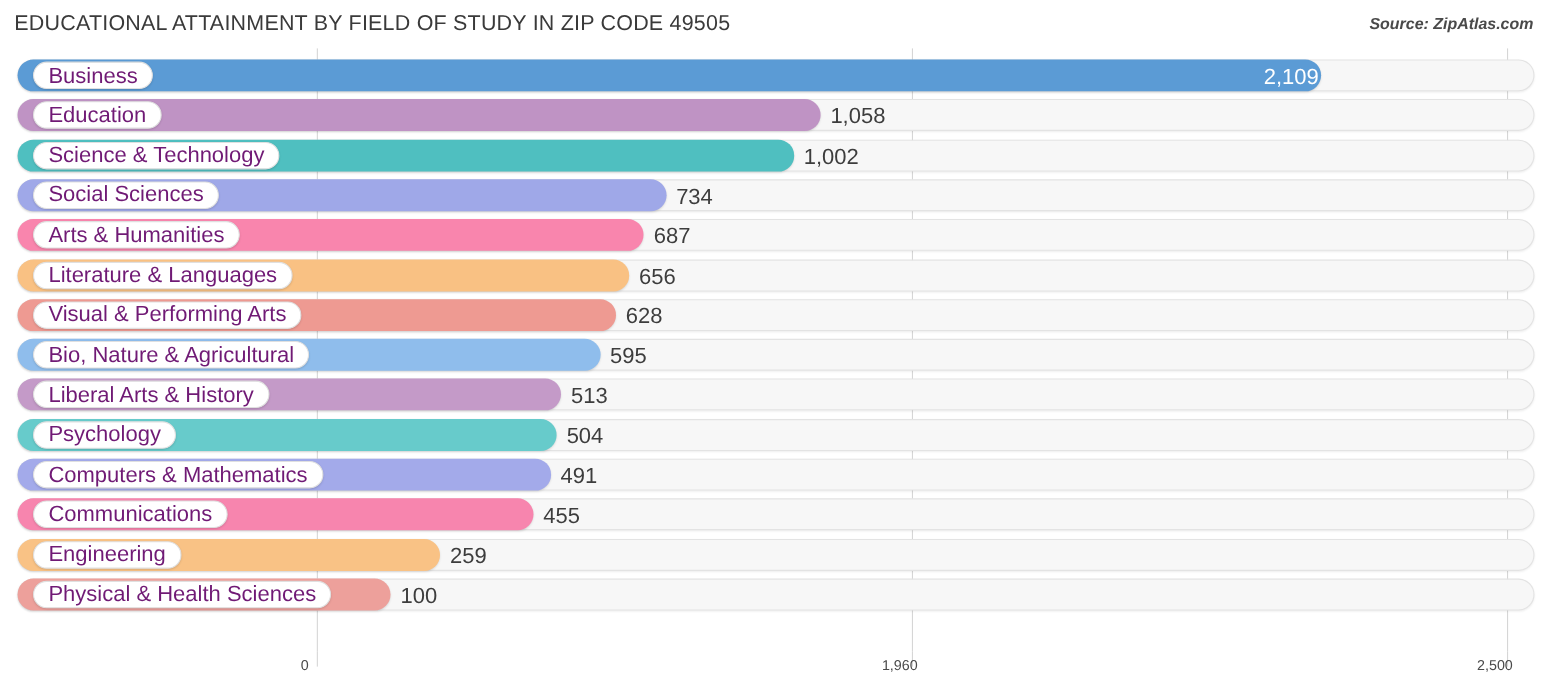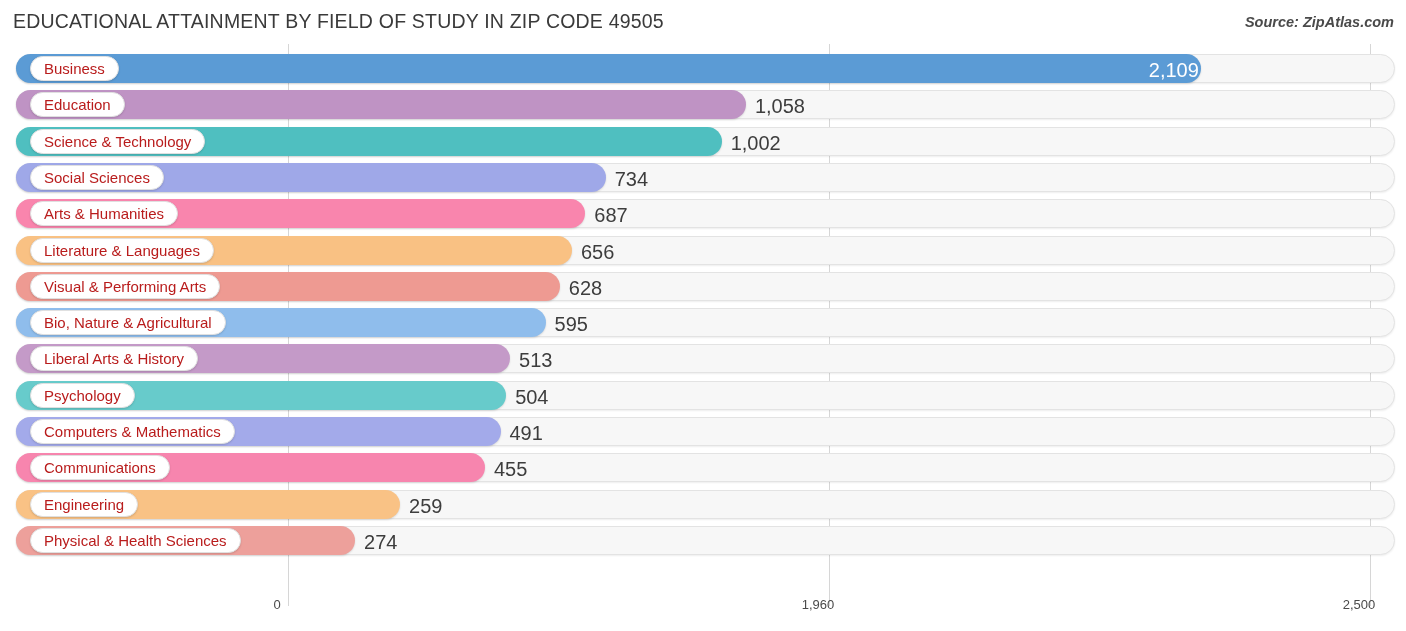--- a/index.html
+++ b/index.html
@@ -38,21 +38,21 @@
     box-shadow:0 1px 2px rgba(0,0,0,.13);
   }
   .pill{
     position:absolute;top:5px;height:25px;left:30px;
     background:#ffffff;border:1px solid #e0e0e0;border-radius:13px;
     box-shadow:0 1px 2px rgba(0,0,0,.14);
     display:flex;align-items:center;
     padding:0 13px;box-sizing:border-box;
     white-space:nowrap;
   }
-  .pill span{font-size:15px;color:#b91c1c;line-height:1;}
+  .pill span{font-size:20px;color:#701a75;line-height:1;}
   .val{
     position:absolute;top:9px;font-size:20px;color:#3d3d3d;
     white-space:nowrap;line-height:1;
   }
   .val.inside{color:#ffffff;}
   
   #axis{position:absolute;left:0;top:592px;width:1406px;height:39px;}
   .tick{
     position:absolute;top:6px;font-size:13px;color:#4a4a4a;
     transform:translateX(-50%);white-space:nowrap;line-height:1;
@@ -177,21 +177,21 @@
           <span>Engineering</span>
         </div>
         <div class="val" style="left: 409.095px;">259</div>
       </div>
       <div class="row" style="top: 478.9px;">
         <div class="track"></div>
         <div class="bar" style="width: 339.084px; background: rgb(237, 160, 155);"></div>
         <div class="pill">
           <span>Physical &amp; Health Sciences</span>
         </div>
-        <div class="val" style="left: 364.084px;">274</div>
+        <div class="val" style="left: 364.084px;">100</div>
       </div>
     </div>
 </div>
 
 <div id="axis">
     <div class="axis-stub" style="left: 288px;"></div>
     <div class="tick" style="left: 277px;">0</div>
     <div class="axis-stub" style="left: 829px;"></div>
     <div class="tick" style="left: 818px;">1,960</div>
     <div class="axis-stub" style="left: 1370px;"></div>

